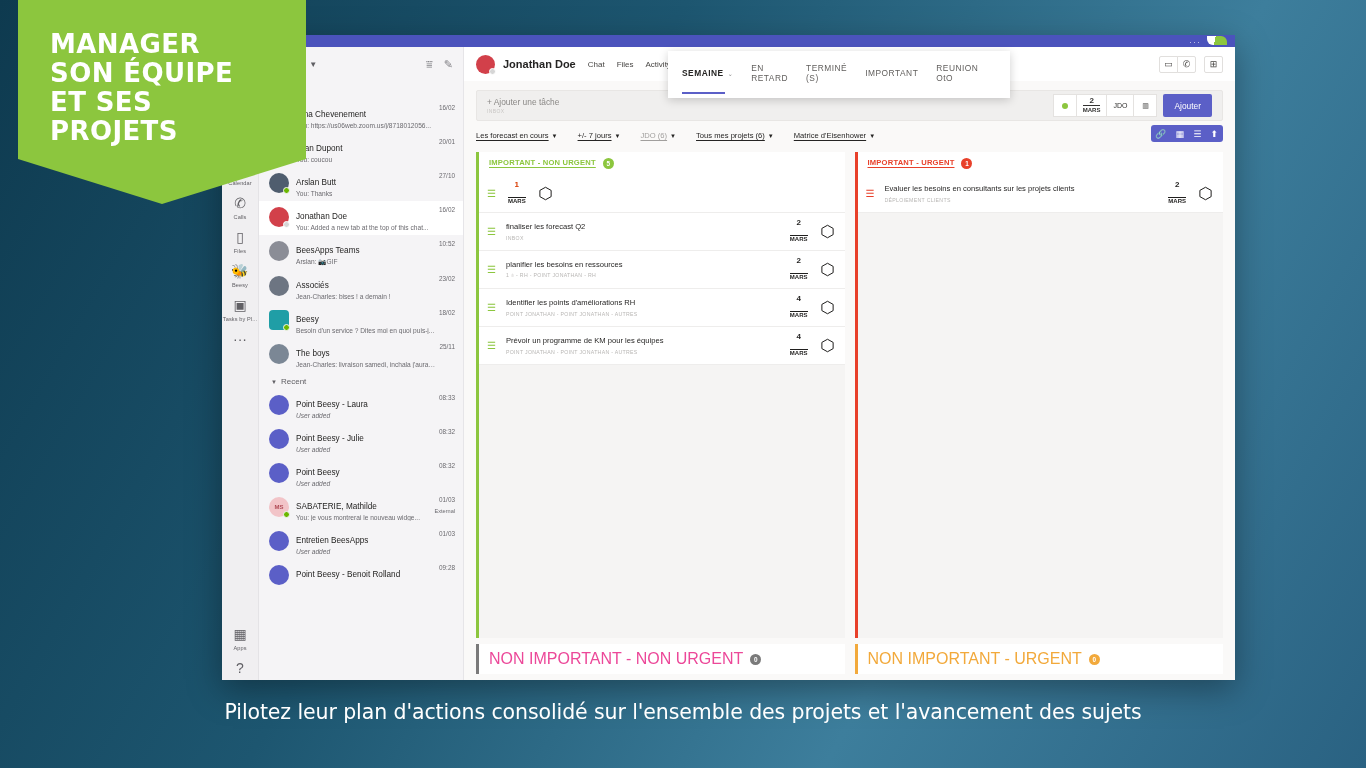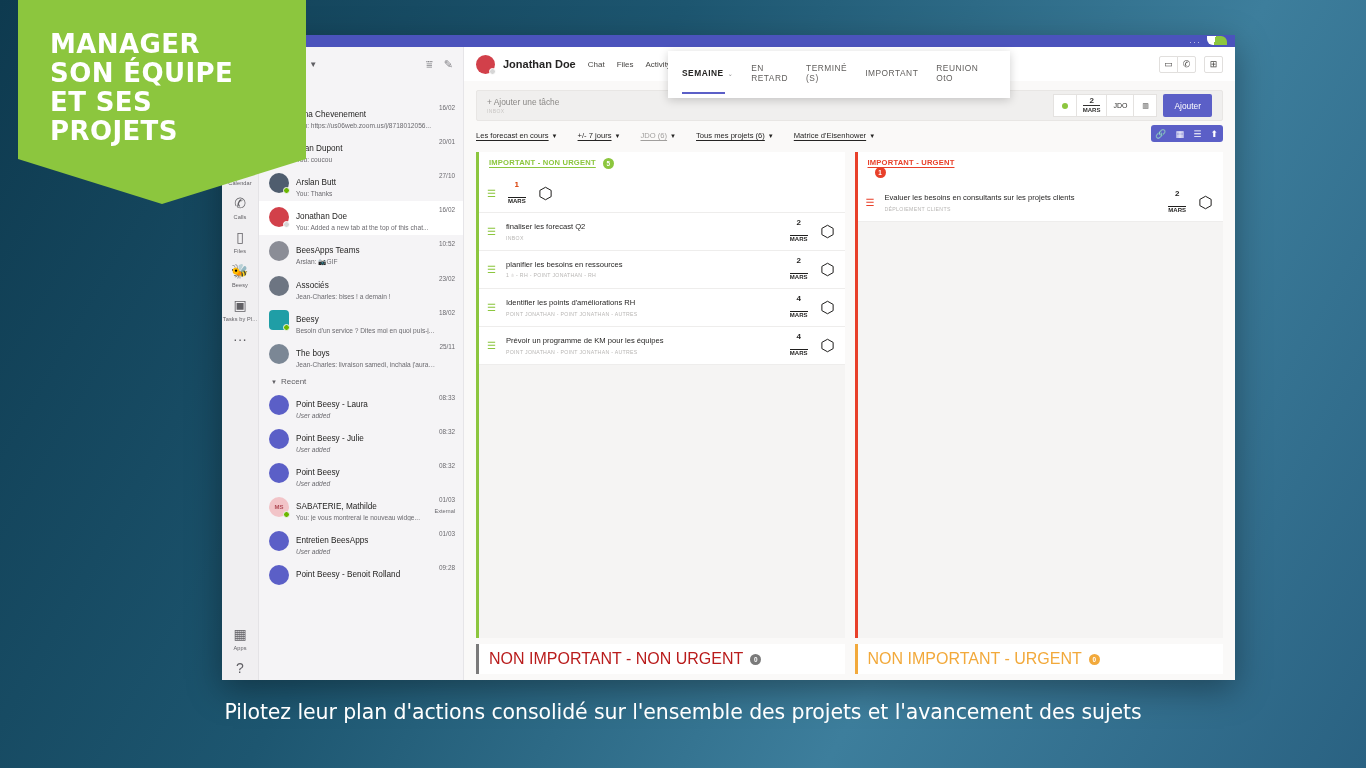--- a/index.html
+++ b/index.html
@@ -460,26 +460,26 @@
                   <div class="task-title">Prévoir un programme de KM pour les équipes</div>
                   <div class="task-sub">POINT JONATHAN - POINT JONATHAN - AUTRES</div>
                 </span>
                 <span class="task-date"><b style="color:#201f1e">4</b><span class="dm">MARS</span></span>
                 <span class="hexbox"><svg width="15" height="15" viewBox="0 0 24 24" fill="none" stroke="#201f1e" stroke-width="1.6">
                     <polygon points="12,2 21,7 21,17 12,22 3,17 3,7"></polygon>
                   </svg></span>
               </div>
             </div>
             <div class="quad-foot" style="border-left-color: rgb(122, 122, 122);">
-              <span class="qh-title" style="color:#b91c1c">NON IMPORTANT - NON URGENT</span>
+              <span class="qh-title" style="color:#ec4899">NON IMPORTANT - NON URGENT</span>
               <span class="badge" style="background:#7a7a7a">0</span>
             </div>
           </div>
           <div class="mcol">
-            <div class="quad-head" style="border-left-color: rgb(232, 64, 42); flex-direction: column;">
+            <div class="quad-head" style="border-left-color: rgb(232, 64, 42);">
               <span class="qh-title" style="color:#e8402a">IMPORTANT - URGENT</span>
               <span class="badge" style="background:#e8402a">1</span>
             </div>
             <div class="quad-body" style="border-left-color: rgb(232, 64, 42);">
               <div class="task">
                 <span class="task-ico" style="color:#e8402a">☰</span>
                 <span class="task-body">
                   <div class="task-title">Evaluer les besoins en consultants sur les projets clients</div>
                   <div class="task-sub">DÉPLOIEMENT CLIENTS</div>
                 </span>

